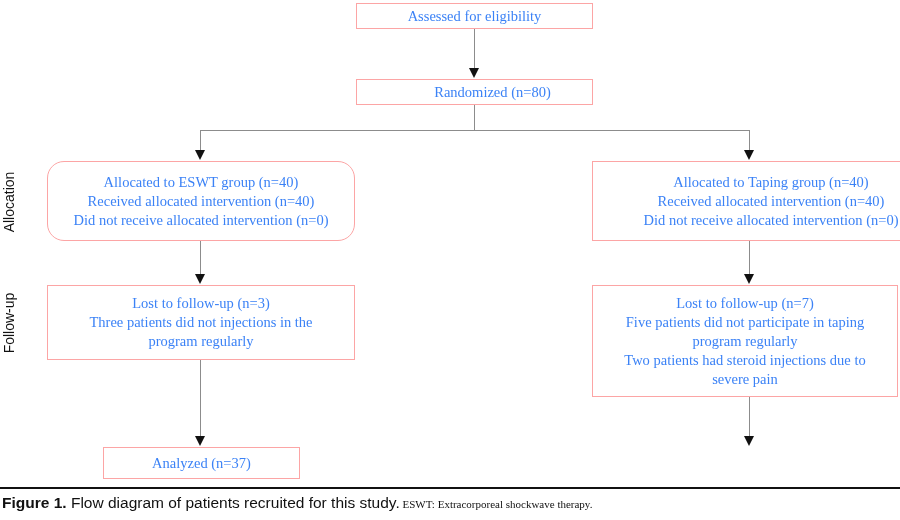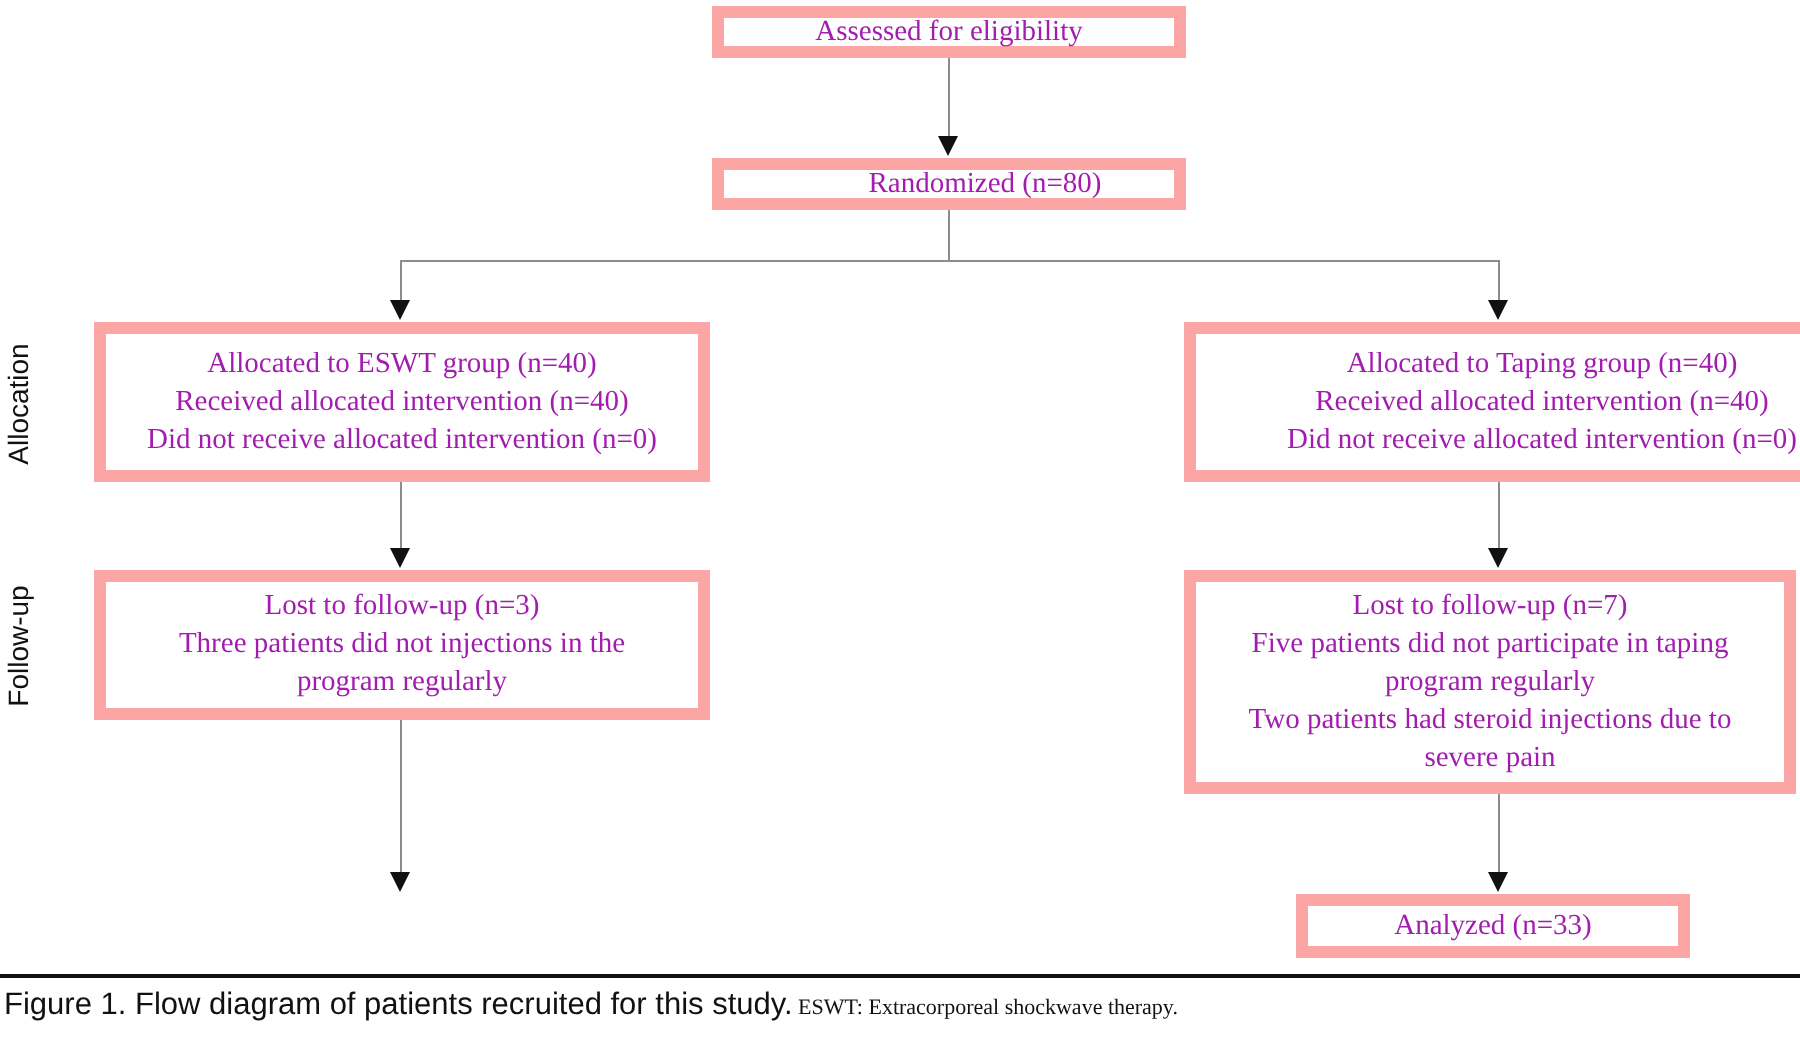--- a/index.html
+++ b/index.html
@@ -21,41 +21,41 @@
     left: 0;
     top: 0;
     width: 900px;
     height: 487px;
   }
 
   
   .node {
     position: absolute;
     box-sizing: border-box;
-    border: 6px solid #fca5a5;
+    border: 1px solid #fca5a5;
     background: #ffffff;
     display: flex;
     flex-direction: column;
     align-items: center;
     justify-content: center;
     text-align: center;
     font-family: "Liberation Serif", "DejaVu Serif", serif;
     font-size: 14.5px;
     line-height: 19px;
-    color: #a21caf;
+    color: #3b82f6;
     z-index: 3;
   }
   .node .ln {
     display: block;
     white-space: nowrap;
   }
 
   #node-assessed  { left: 356px; top: 3px;   width: 237px; height: 26px; }
   #node-random    { left: 356px; top: 79px;  width: 237px; height: 26px; padding-left: 36px; }
-  #node-alloc-l   { left: 47px;  top: 161px; width: 308px; height: 80px; }
+  #node-alloc-l   { left: 47px;  top: 161px; width: 308px; height: 80px; border-radius: 17px; }
   #node-alloc-r   { left: 592px; top: 161px; width: 358px; height: 80px; }
   #node-follow-l  { left: 47px;  top: 285px; width: 308px; height: 75px; }
   #node-follow-r  { left: 592px; top: 285px; width: 306px; height: 112px; }
   #node-anal-l    { left: 103px; top: 447px; width: 197px; height: 32px; }
   #node-anal-r    { left: 648px; top: 447px; width: 197px; height: 32px; }
 
   
   .vline {
     position: absolute;
     width: 1px;
@@ -141,21 +141,21 @@
     left: 2px;
     top: 492px;
     width: 896px;
     font-family: "Liberation Sans", "DejaVu Sans", sans-serif;
     font-size: 15.5px;
     line-height: 22px;
     color: #111111;
     white-space: nowrap;
   }
   #caption-figno {
-    font-weight: normal;
+    font-weight: bold;
     text-align: right;
   }
   #caption-abbrev {
     font-family: Liberation Serif, serif;
     font-size: 11px;
   }
 </style>
 </head>
 <body>
 
@@ -211,24 +211,24 @@
   </div>
 
   <div class="node" id="node-follow-r">
     <span class="ln">Lost to follow-up (n=7)</span>
     <span class="ln">Five patients did not participate in taping</span>
     <span class="ln">program regularly</span>
     <span class="ln">Two patients had steroid injections due to</span>
     <span class="ln">severe pain</span>
   </div>
 
-
-  <div class="node" id="node-anal-r">
-    <span class="ln">Analyzed (n=33)</span>
-  </div>
+  <div class="node" id="node-anal-l">
+    <span class="ln">Analyzed (n=37)</span>
+  </div>
+
 
 </div>
 
 <div id="caption-rule"></div>
 
 <div id="caption">
   <span id="caption-figno">Figure 1.</span><span id="caption-text"> Flow diagram of patients recruited for this study.</span><span id="caption-abbrev"> ESWT: Extracorporeal shockwave therapy.</span>
 </div>
 
 </body></html>

